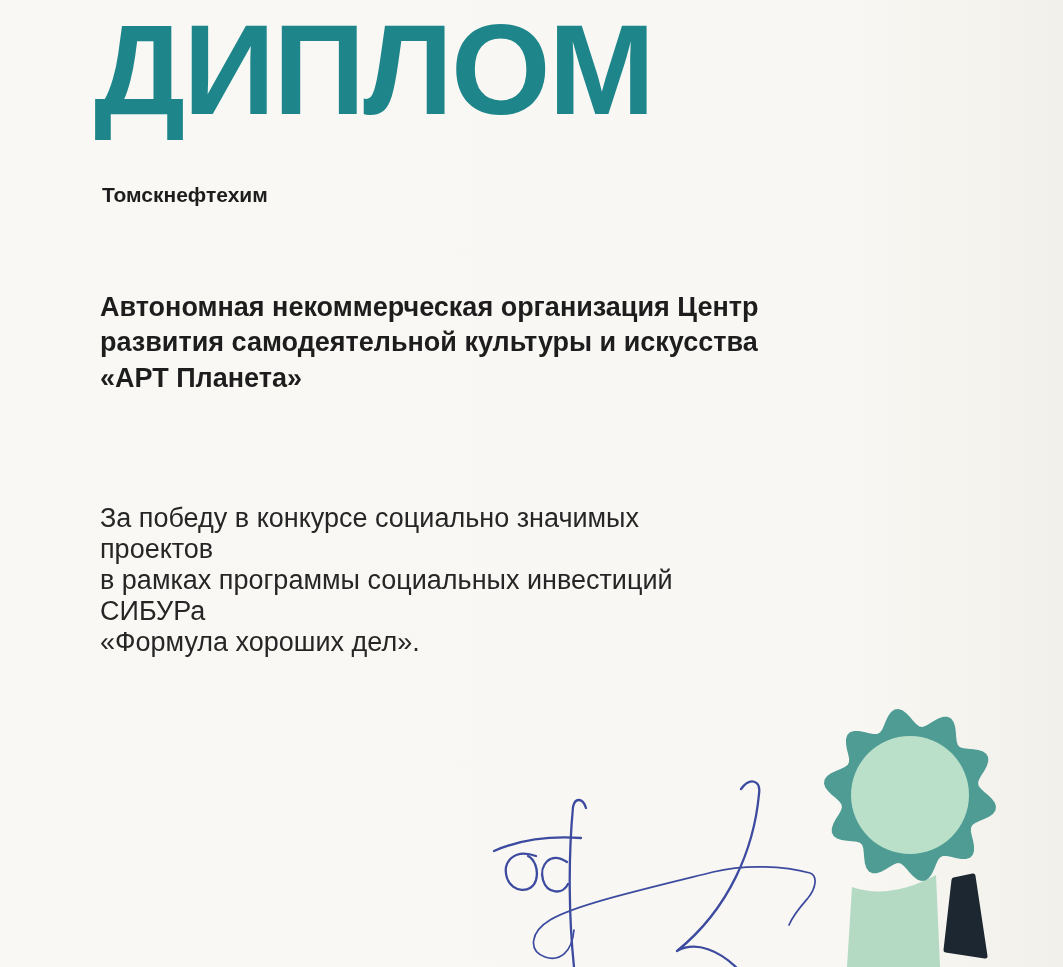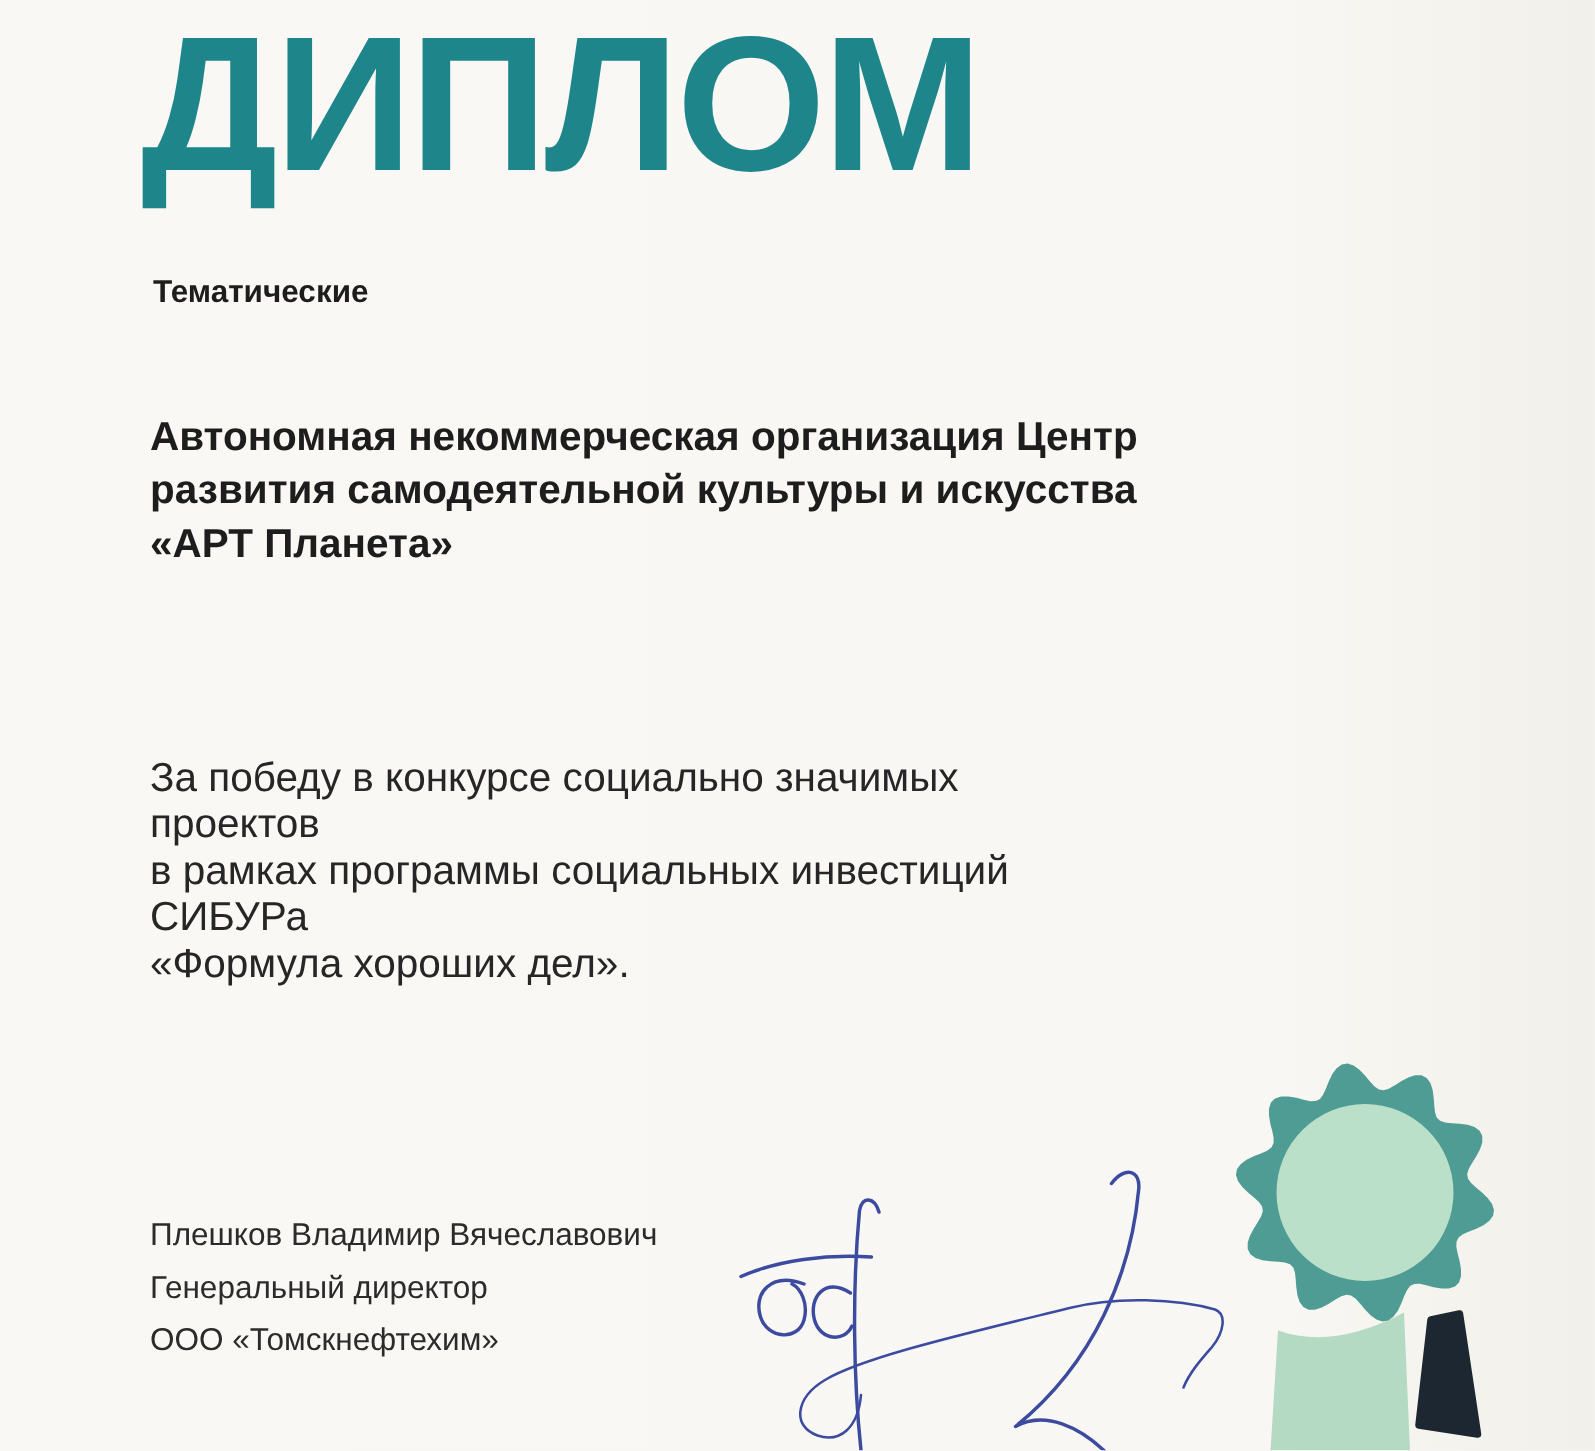--- a/index.html
+++ b/index.html
@@ -16,21 +16,21 @@
     position:absolute;left:94px;top:0px;margin:0;
     font-size:128px;font-weight:700;line-height:1.1;letter-spacing:-2px;
     color:var(--accent-teal,#1e868b);
     white-space:nowrap;
   }
   .awarded{
     position:absolute;left:102px;top:183px;margin:0;
     font-size:21px;font-weight:700;color:var(--text-primary,#1d1d1d);
   }
   .body-text{
-    position:absolute;left:100px;top:238px;width:720px;
+    position:absolute;left:100px;top:254px;width:720px;
     font-size:27px;line-height:35.5px;white-space:pre-line;
     color:var(--text-regular,#262626);
   }
   .recipient{font-weight:700;color:var(--text-primary,#1d1d1d);}
   .project{font-weight:400;}
   .reason{
     position:absolute;left:100px;top:503px;margin:0;width:640px;
     font-size:27px;line-height:31px;white-space:pre-line;
     color:var(--text-regular,#262626);
   }
@@ -48,37 +48,32 @@
   .badge .ribbon{fill:var(--ribbon-light,#b4dac3);}
   .badge .ribbon-dark{fill:var(--ribbon-dark,#1d2731);stroke:var(--ribbon-dark,#1d2731);stroke-width:5px;stroke-linejoin:round;}
 </style>
 </head>
 <body>
 
 <div class="page">
 
   <h1 class="title">ДИПЛОМ</h1>
 
-  <p class="awarded">Тематические</p>
+  <p class="awarded">Томскнефтехим</p>
 
   <div class="body-text">
     <div class="recipient">Автономная некоммерческая организация Центр
 развития самодеятельной культуры и искусства
 «АРТ Планета»</div>
   </div>
 
   <p class="reason">За победу в конкурсе социально значимых проектов
 в рамках программы социальных инвестиций СИБУРа
 «Формула хороших дел».</p>
 
-  <div class="signer">
-    <div>Плешков Владимир Вячеславович</div>
-    <div>Генеральный директор</div>
-    <div>ООО «Томскнефтехим»</div>
-  </div>
 
   <svg class="signature" viewBox="0 0 385 237" aria-hidden="true">
     <path class="sig-main" d="M39,121 C64,110 96,106 126,108"></path>
     <path class="sig-main" d="M81,126 C59,118 47,132 52,148 C57,163 77,164 81,150 C84,139 79,129 73,126"></path>
     <path class="sig-main" d="M112,132 C95,121 84,135 88,150 C92,164 108,165 113,154"></path>
     <path class="sig-main" d="M131,78 C128,68 120,67 118,77 C113,130 114,190 119,237"></path>
     <path class="sig-thin" d="M119,200 C117,222 105,232 90,227 C73,221 75,202 95,190 C120,175 185,160 258,142 C290,134 330,136 355,143 C363,146 361,158 353,168 C346,176 338,185 334,195"></path>
     <path class="sig-main" d="M286,59 C295,47 306,50 304,64 C299,118 275,178 222,221 C242,210 265,222 281,237"></path>
   </svg>
 

